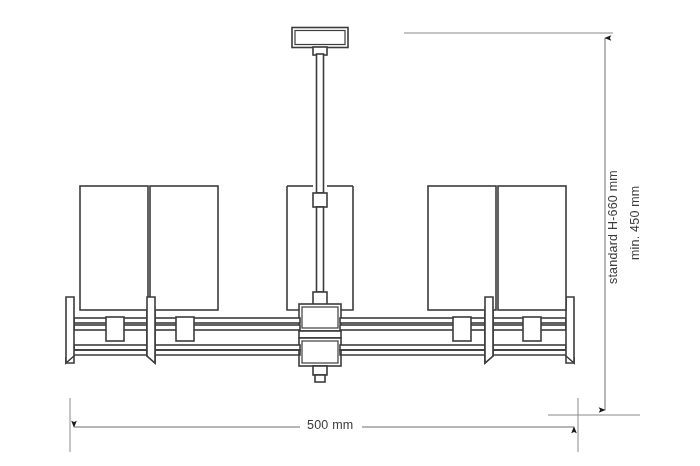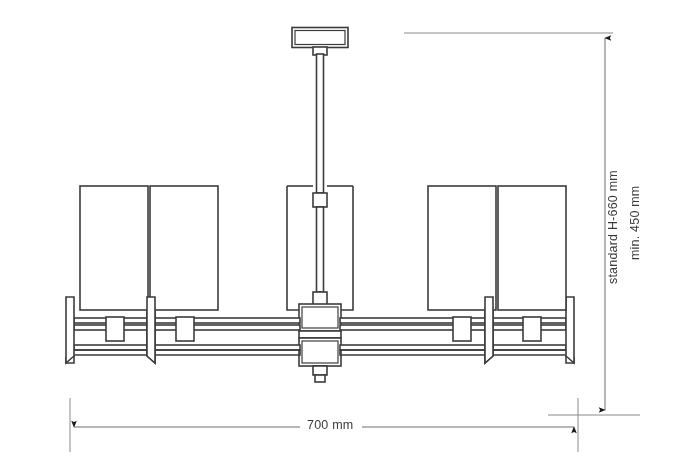--- a/index.html
+++ b/index.html
@@ -196,19 +196,19 @@
 
       <line class="extln" x1="578" y1="398" x2="578" y2="452"></line>
 
       <line class="dimln" x1="74" y1="427" x2="574" y2="427" marker-start="url(#arrow-left)" marker-end="url(#arrow-right)"></line>
 
       <rect x="300" y="418" width="62" height="18" fill="#ffffff"></rect>
     </g>
 
   </svg>
 
-  <div class="dim-label" id="width-label">700 mm</div>
+  <div class="dim-label" id="width-label">500 mm</div>
 
   <div class="dim-label v-label" id="height-label-standard">standard H-660 mm</div>
 
   <div class="dim-label v-label" id="height-label-min">min. 450 mm</div>
 
 </div>
 
 </body></html>

